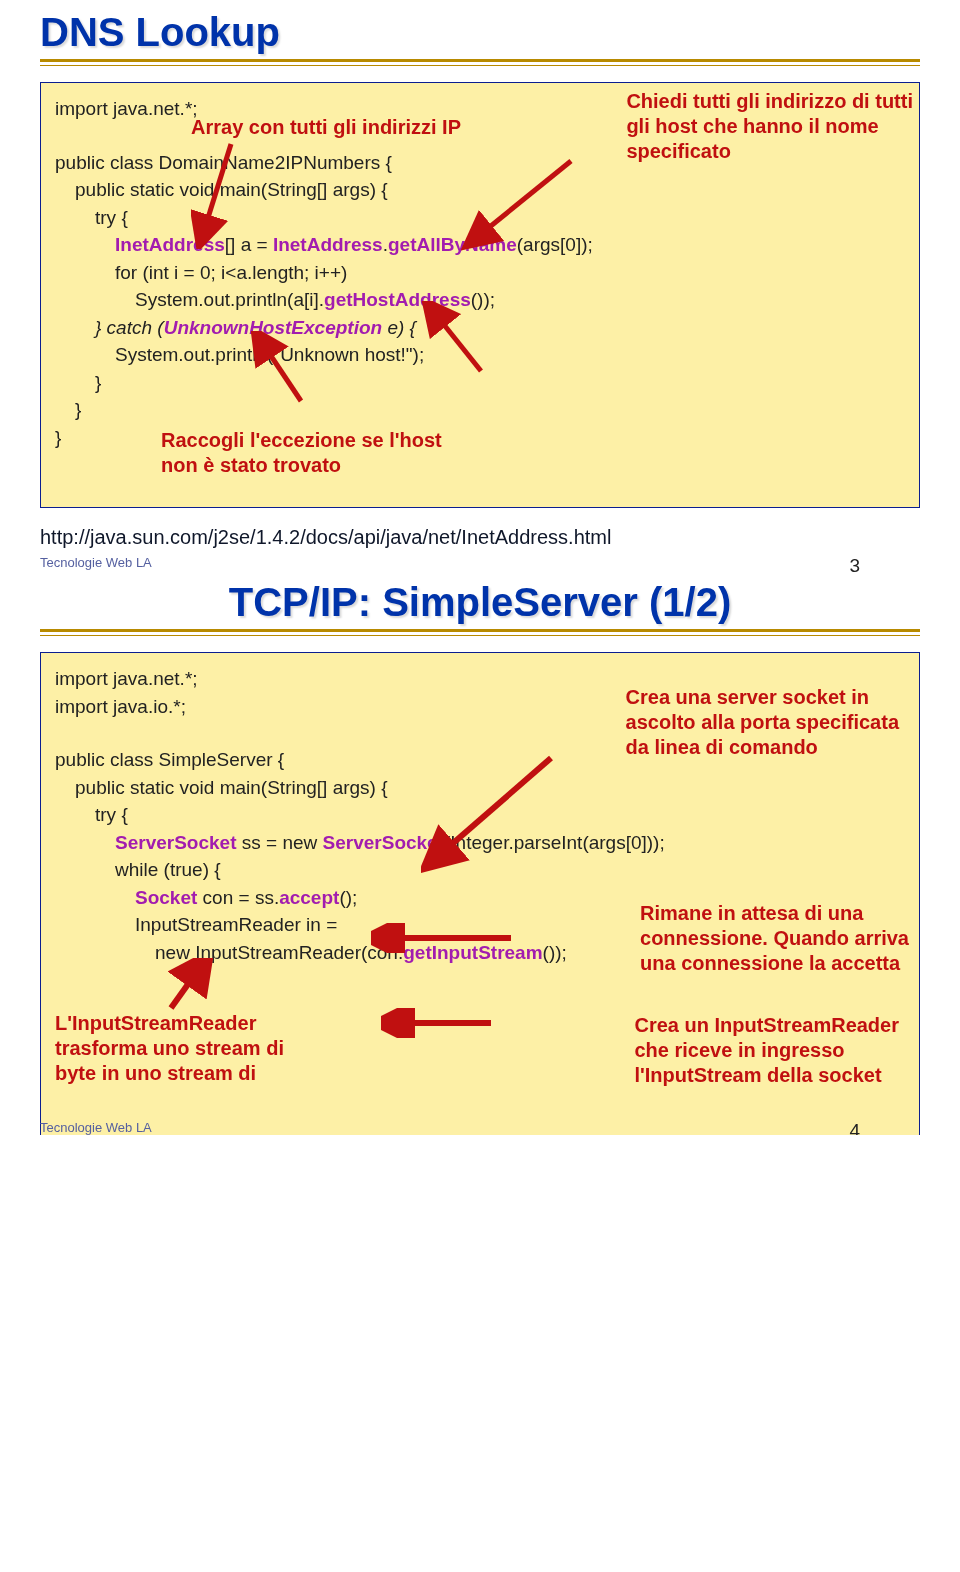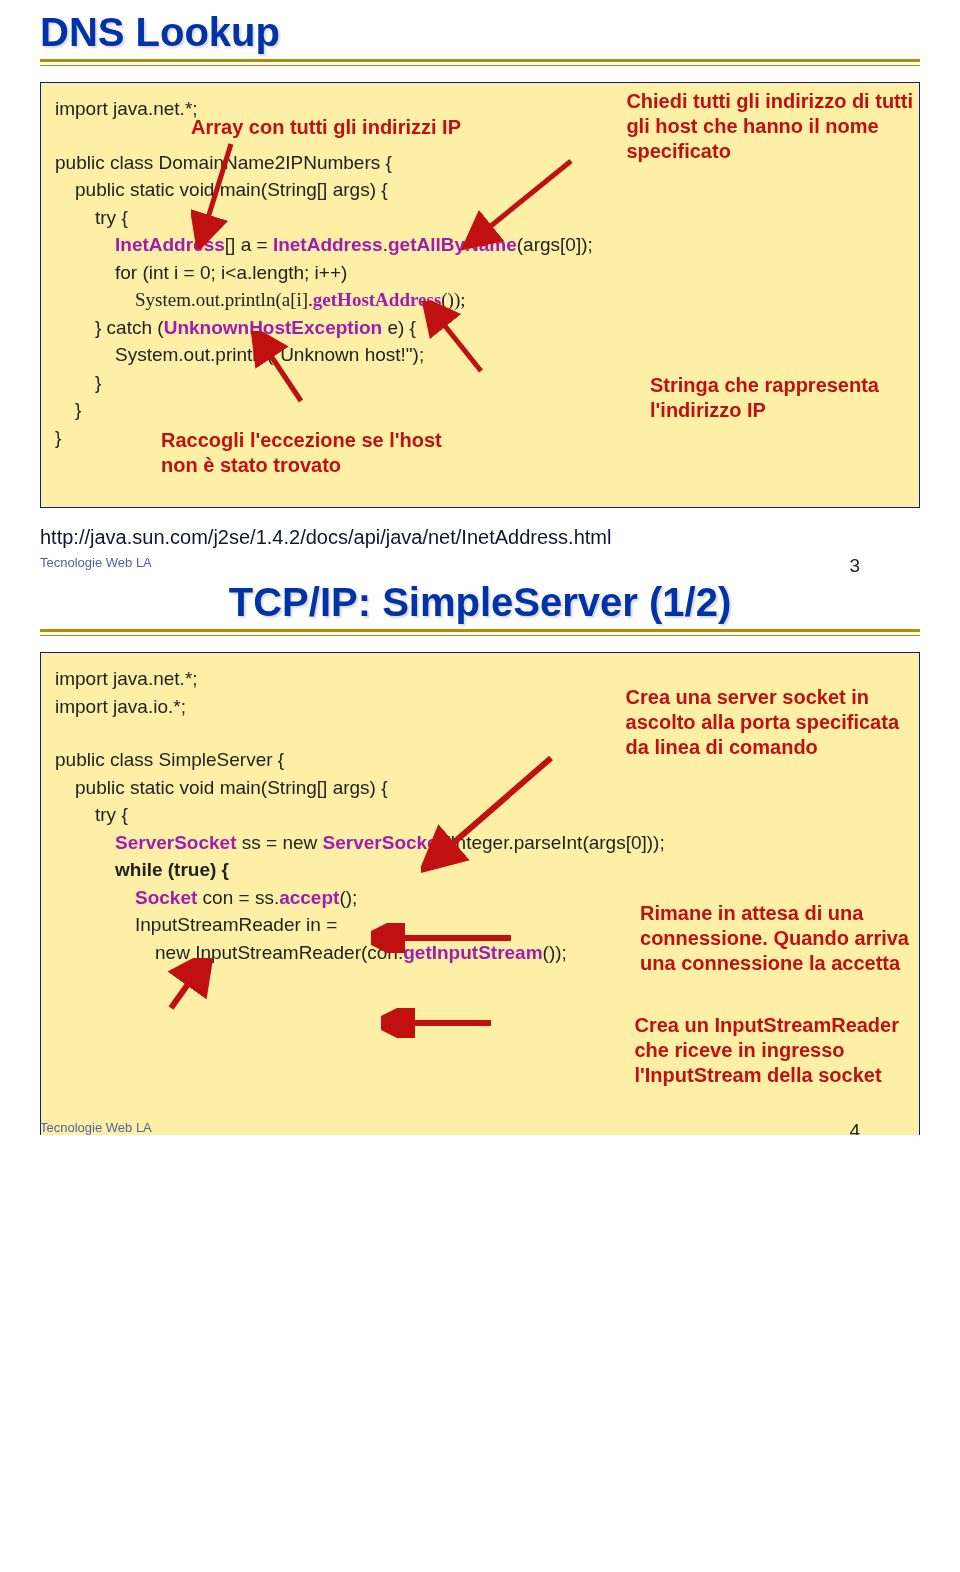--- a/index.html
+++ b/index.html
@@ -87,24 +87,20 @@
   <hr class="hr-thin">
 
   <div class="code-box" style="height:400px;">
 
     <div class="anno" style="right:6px; top:6px; text-align:left;">
       <span>Chiedi tutti gli indirizzo di tutti</span><br>
       <span>gli host che hanno il nome</span><br>
       <span>specificato</span>
     </div>
     <div class="anno" style="left:150px; top:32px;">Array con tutti gli indirizzi IP</div>
-    <div class="anno" style="right:40px; top:290px;">
-      <span>Stringa che rappresenta</span><br>
-      <span>l'indirizzo IP</span>
-    </div>
     <div class="anno" style="left:120px; top:336px;margin-top:9px;">
       <span>Raccogli l'eccezione se l'host</span><br>
       <span>non è stato trovato</span>
     </div>
 
     <svg class="arrow" style="left:150px; top:56px;" width="60" height="110">
       <defs>
           <marker id="ah1" markerWidth="8" markerHeight="8" refX="4" refY="4" orient="auto">
             <path d="M0,0 L8,4 L0,8 Z" fill="#c01010"></path>
           </marker>
@@ -138,24 +134,24 @@
 
     <div><span>import java.net.*;</span></div>
     <div style="height:26px;"></div>
     <div><span>public class Dom</span><span>ainName2IPNumbers {</span></div>
     <div style="padding-left:20px;"><span>public static vo</span><span>id main(String[] args) {</span></div>
     <div style="padding-left:40px;">try {</div>
     <div style="padding-left:60px;">
       <span class="kw">InetAddress</span><span>[] a = </span><span class="kw">InetAddress</span><span>.</span><span class="kw">getAllByName</span><span>(args[0]);</span>
     </div>
     <div style="padding-left:60px;">for (int i = 0; i&lt;a.length; i++)</div>
-    <div style="padding-left:80px;font-family:Liberation Serif, serif;">
+    <div style="padding-left:80px;">
       <span>System.out.println(a[i].</span><span class="kw">getHostAddress</span><span>());</span>
     </div>
-    <div style="padding-left:40px;">
+    <div style="padding-left:40px;font-style:italic;">
       <span>} catch (</span><span class="kw">UnknownHostException</span><span> e) {</span>
     </div>
     <div style="padding-left:60px;">
       <span>System.out.println("Unknow</span><span>n host!");</span>
     </div>
     <div style="padding-left:40px;">}</div>
     <div style="padding-left:20px;">}</div>
     <div>}</div>
   </div>
 
@@ -224,31 +220,36 @@
 
     <div>import java.net.*;</div>
     <div>import java.io.*;</div>
     <div style="height:26px;"></div>
     <div>public class SimpleServer {</div>
     <div style="padding-left:20px;">public static void main(String[] args) {</div>
     <div style="padding-left:40px;">try {</div>
     <div style="padding-left:60px;">
       <span class="kw">ServerSocket</span><span> ss = new </span><span class="kw">ServerSocket</span><span>(Integer.parseInt(args[0]));</span>
     </div>
-    <div style="padding-left:60px;font-weight:bold;">while (true) {</div>
+    <div style="padding-left:60px;">while (true) {</div>
     <div style="padding-left:80px;">
       <span class="kw">Socket</span><span> con = ss.</span><span class="kw">accept</span><span>();</span>
     </div>
     <div style="padding-left:80px;">
       <span>InputStre</span><span>amReader in =</span>
     </div>
     <div style="padding-left:100px;">
       <span>new In</span><span>putStreamReader(con.</span><span class="kw">getInputStream</span><span>());</span>
     </div>
 
+    <div class="anno" style="left:14px; top:358px;">
+      <span>L'InputStreamReader</span><br>
+      <span>trasforma uno stream di</span><br>
+      <span>byte in uno stream di</span>
+    </div>
   </div>
 
 
   <div class="footer" style="margin-top:-18px;">
     <span>Tecnologie Web LA</span>
     <span class="page-num">4</span>
   </div>
 </div>
 
 </body></html>

